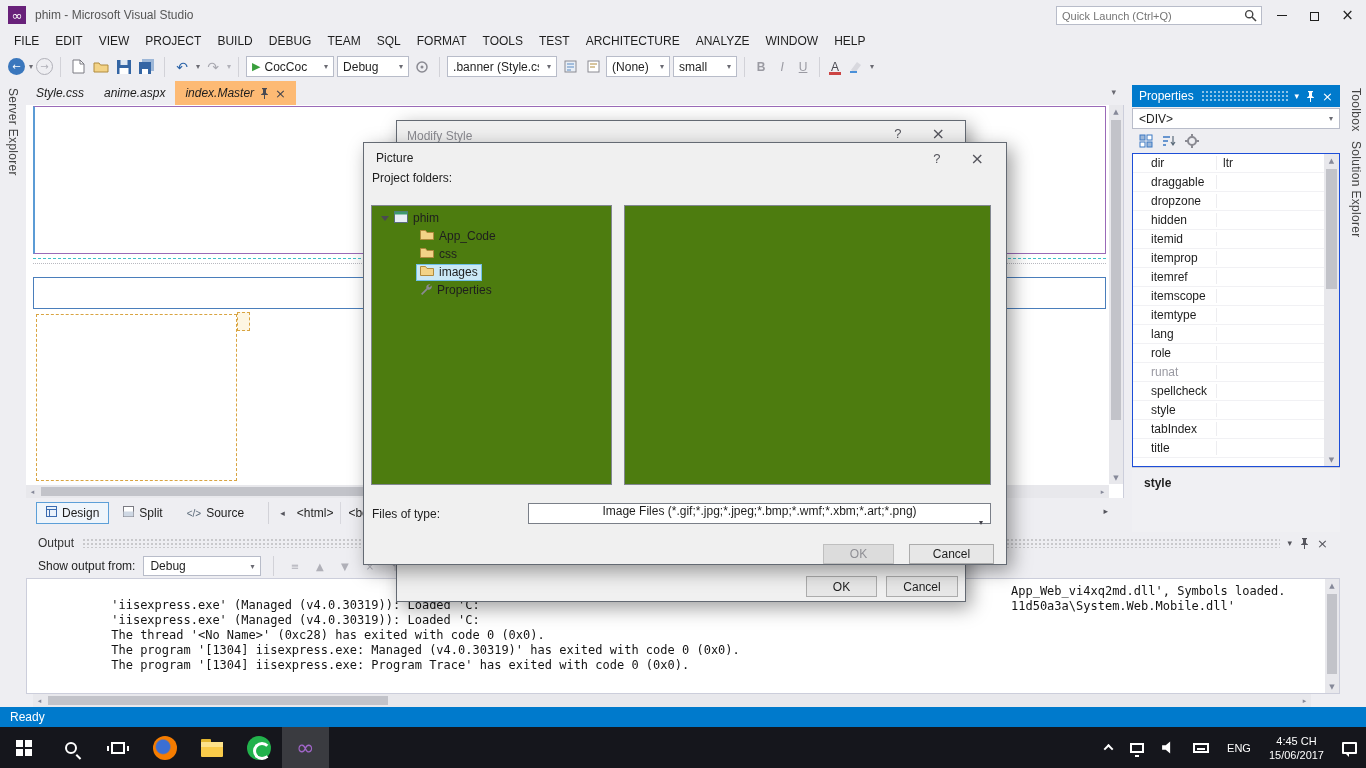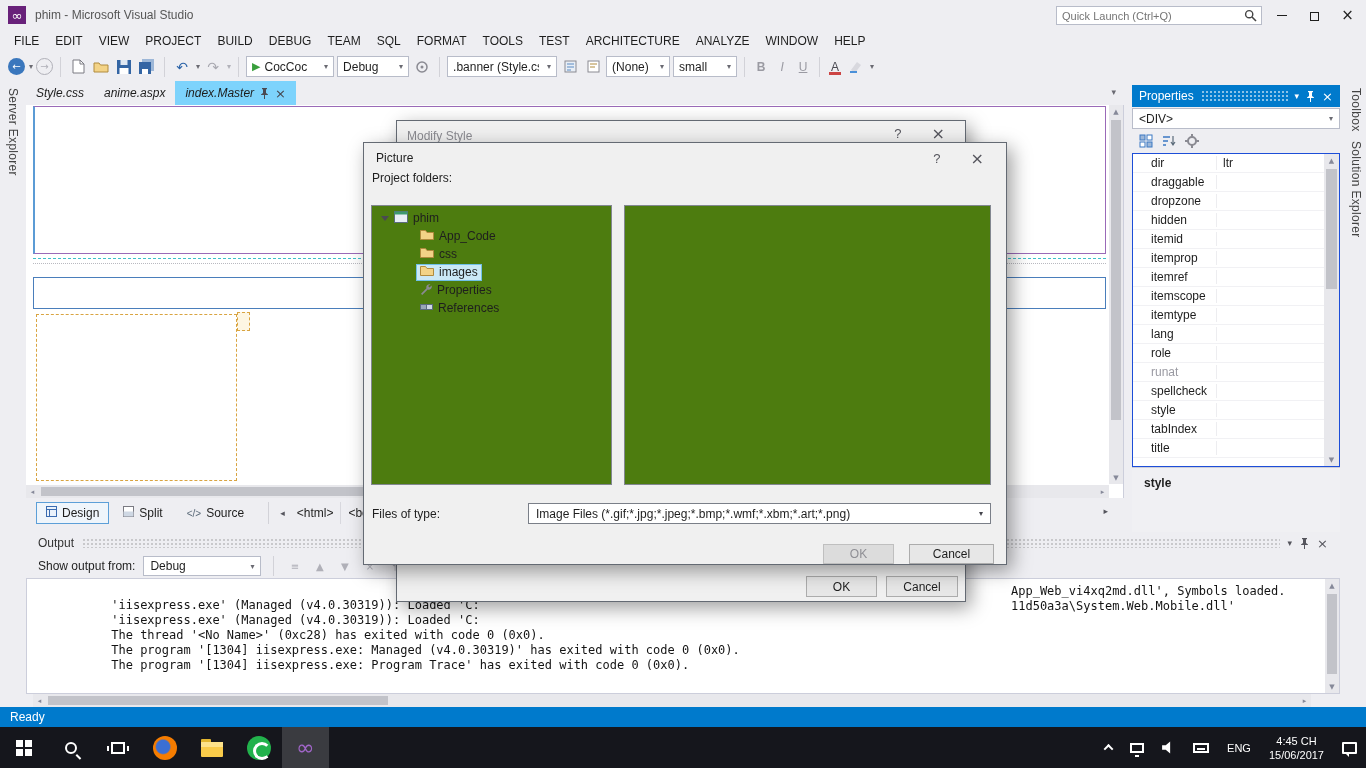--- a/index.html
+++ b/index.html
@@ -51,21 +51,21 @@
   
   .v-label { writing-mode:vertical-rl; color:#424242; letter-spacing:.3px; }
   #left-strip-label { position:absolute; left:6px; top:88px; }
   #right-strip { position:absolute; right:1px; top:88px; width:18px; display:flex; flex-direction:column; gap:10px; align-items:center; }
 
   
   #tabstrip { position:absolute; left:26px; top:81px; width:1098px; height:24px; display:flex; align-items:flex-end; }
   .tabs { display:flex; height:24px; }
   .doc-tab { display:flex; align-items:center; gap:6px; padding:0 10px; height:24px; color:#1e1e1e;font-style:italic; }
   .doc-tab .tab-pin, .doc-tab .tab-close { display:none; }
-  .doc-tab.active { background:#7dd3fc; }
+  .doc-tab.active { background:#fdba74; }
   .doc-tab.active .tab-pin, .doc-tab.active .tab-close { display:flex; align-items:center; }
   .tab-close { font-size:13px; color:#44444c; }
   .tab-overflow { position:absolute; right:8px; top:6px; font-size:9px; color:#6a6a72; }
 
   
   #editor { position:absolute; left:26px; top:105px; width:1098px; height:393px; background:#fff; overflow:hidden; border-right:1px solid #cccedb; }
   .banner-outline { position:absolute; left:7px; top:1px; width:1073px; height:148px; border:1px solid #9a6ab8; border-left:2px solid #5b9bd5; }
   .dashed-divider { position:absolute; left:7px; top:153px; width:1073px; height:0; border-top:1px dashed #3fc1c9; }
   .dotted-divider { position:absolute; left:7px; top:158px; width:1073px; height:0; border-top:1px dotted #b9b9c0; }
   .content-outline { position:absolute; left:7px; top:172px; width:1073px; height:32px; border:1px solid #4a7ebb; }
@@ -179,21 +179,21 @@
   #pd-filetype-label { left:8px; top:364px; }
   .listbox { position:absolute; background:#4d7c0f; border:1px solid #828790; overflow:hidden; }
   #pd-tree { left:7px; top:62px; width:241px; height:280px; padding-top:3px; }
   #pd-contents { left:260px; top:62px; width:367px; height:280px; }
   .tree-row { display:flex; align-items:center; height:18px; }
   .tree-root { padding-left:9px; gap:5px; }
   .chev-exp { width:0; height:0; border-left:4px solid transparent; border-right:4px solid transparent; border-top:5px solid #4a4a52; }
   .tree-item { padding-left:44px; }
   .tree-item .ti { display:flex; align-items:center; gap:5px; height:17px; padding:0 3px; border:1px solid transparent; }
   .tree-item.selected .ti { background:#cbe8f6; border-color:#70c0e7; }
-  .ft-combo { position:absolute; left:164px; top:360px; width:463px; height:21px; background:#fff; border:1px solid #7a7f88; display:flex; align-items:center; padding:0 7px; }
+  .ft-combo { position:absolute; left:164px; top:360px; width:463px; height:21px; background:#fff; border:1px solid #7a7f88; display:flex; align-items:center; padding:0 7px;flex-direction:column; }
   .ft-combo .arrow { margin-left:auto; font-size:8px; color:#44444c; }
   #pd-ok { left:459px; top:401px; width:71px; height:20px; }
   #pd-cancel { left:545px; top:401px; width:85px; height:20px; }
 </style>
 </head>
 <body>
 
 <div id="titlebar">
   <span class="vs-logo glyph">∞</span>
   <span id="window-title">phim - Microsoft Visual Studio</span>
@@ -649,30 +649,20 @@
         <div class="tree-row tree-item">
           <span class="ti">
 
             <span><svg width="12" height="12">
                 <path d="M10.5 1.5a3 3 0 0 0-4 3.8L1 10.8 2.2 12l5.5-5.5a3 3 0 0 0 3.8-4L9.6 4.4 8.1 2.9z" fill="#8a8a92"></path>
               </svg></span>
 
             <span>Properties</span>
           </span>
         </div>
-        <div class="tree-row tree-item">
-          <span class="ti">
-
-            <span><svg width="13" height="11">
-                <rect x="0.5" y="3.5" width="6" height="5" fill="#9aa7b8" stroke="#5c6b7f"></rect>
-                <rect x="6.5" y="3.5" width="6" height="5" fill="#cfd8e4" stroke="#5c6b7f"></rect>
-              </svg></span>
-            <span>References</span>
-          </span>
-        </div>
     </div>
   </div>
 
   <div class="listbox" id="pd-contents"></div>
 
   <span class="pd-label" id="pd-filetype-label">Files of type:</span>
   <div class="ft-combo">
     <span>Image Files (*.gif;*.jpg;*.jpeg;*.bmp;*.wmf;*.xbm;*.art;*.png)</span>
     <span class="arrow glyph">▾</span>
   </div>

